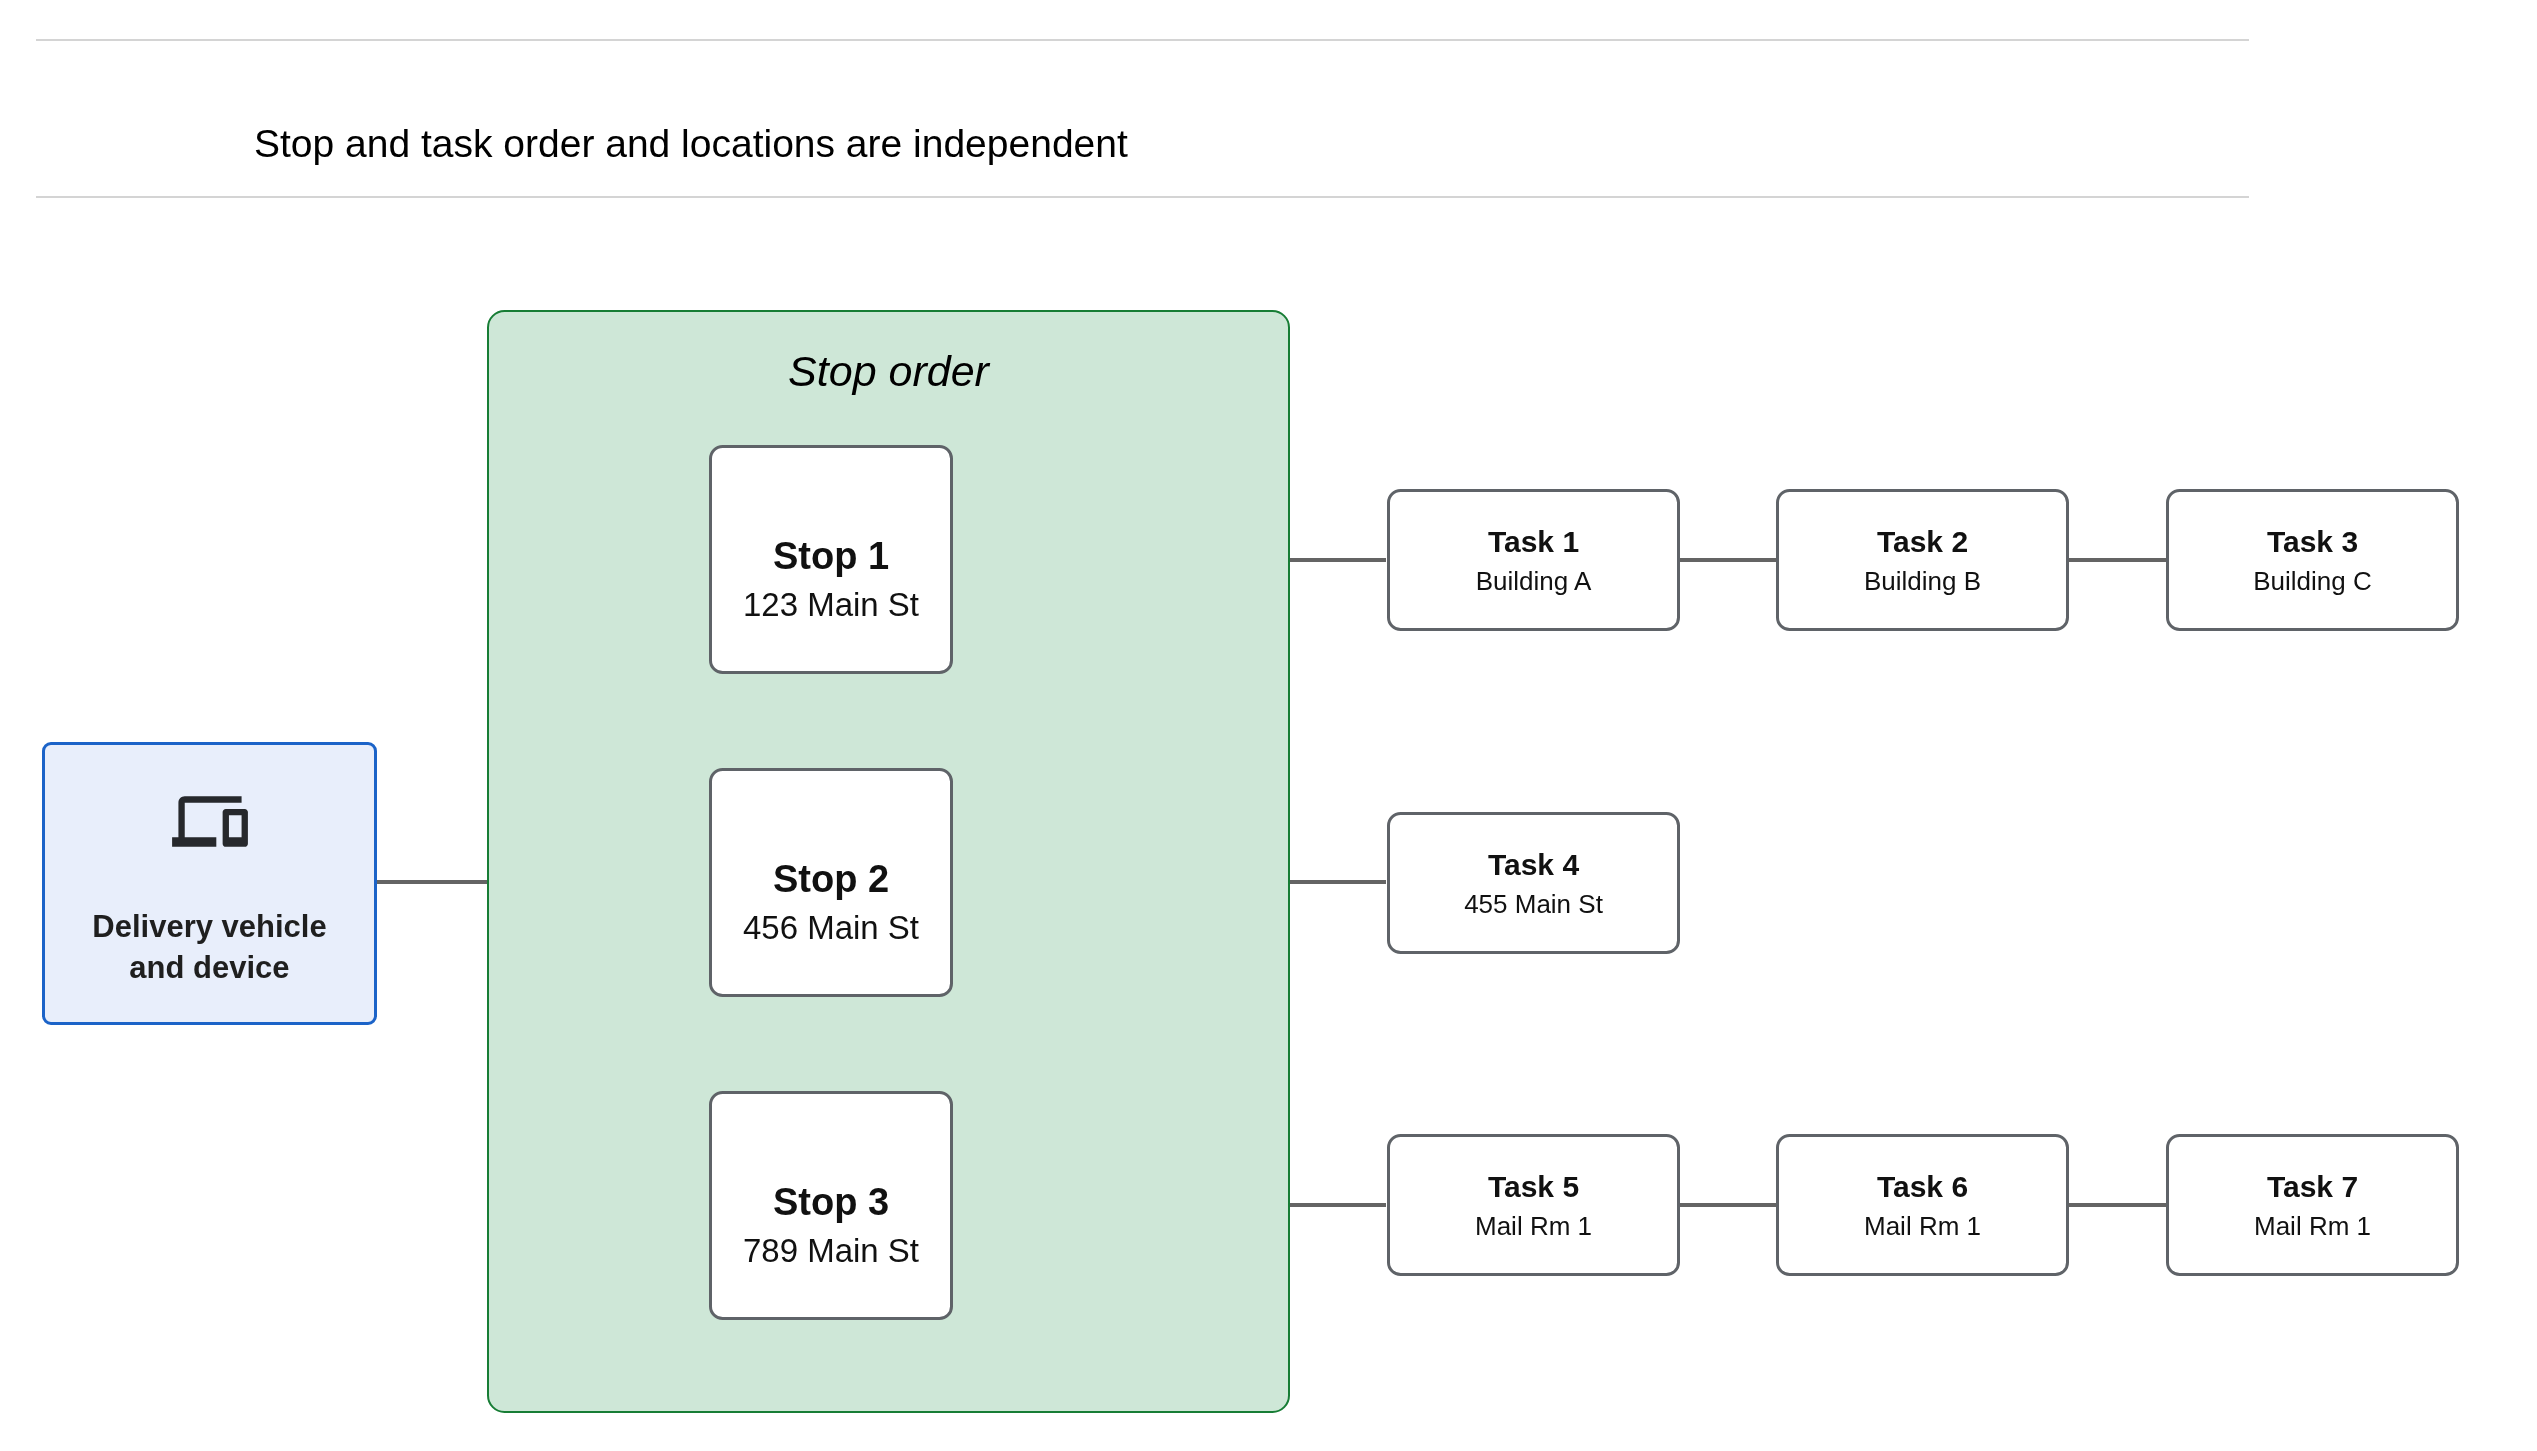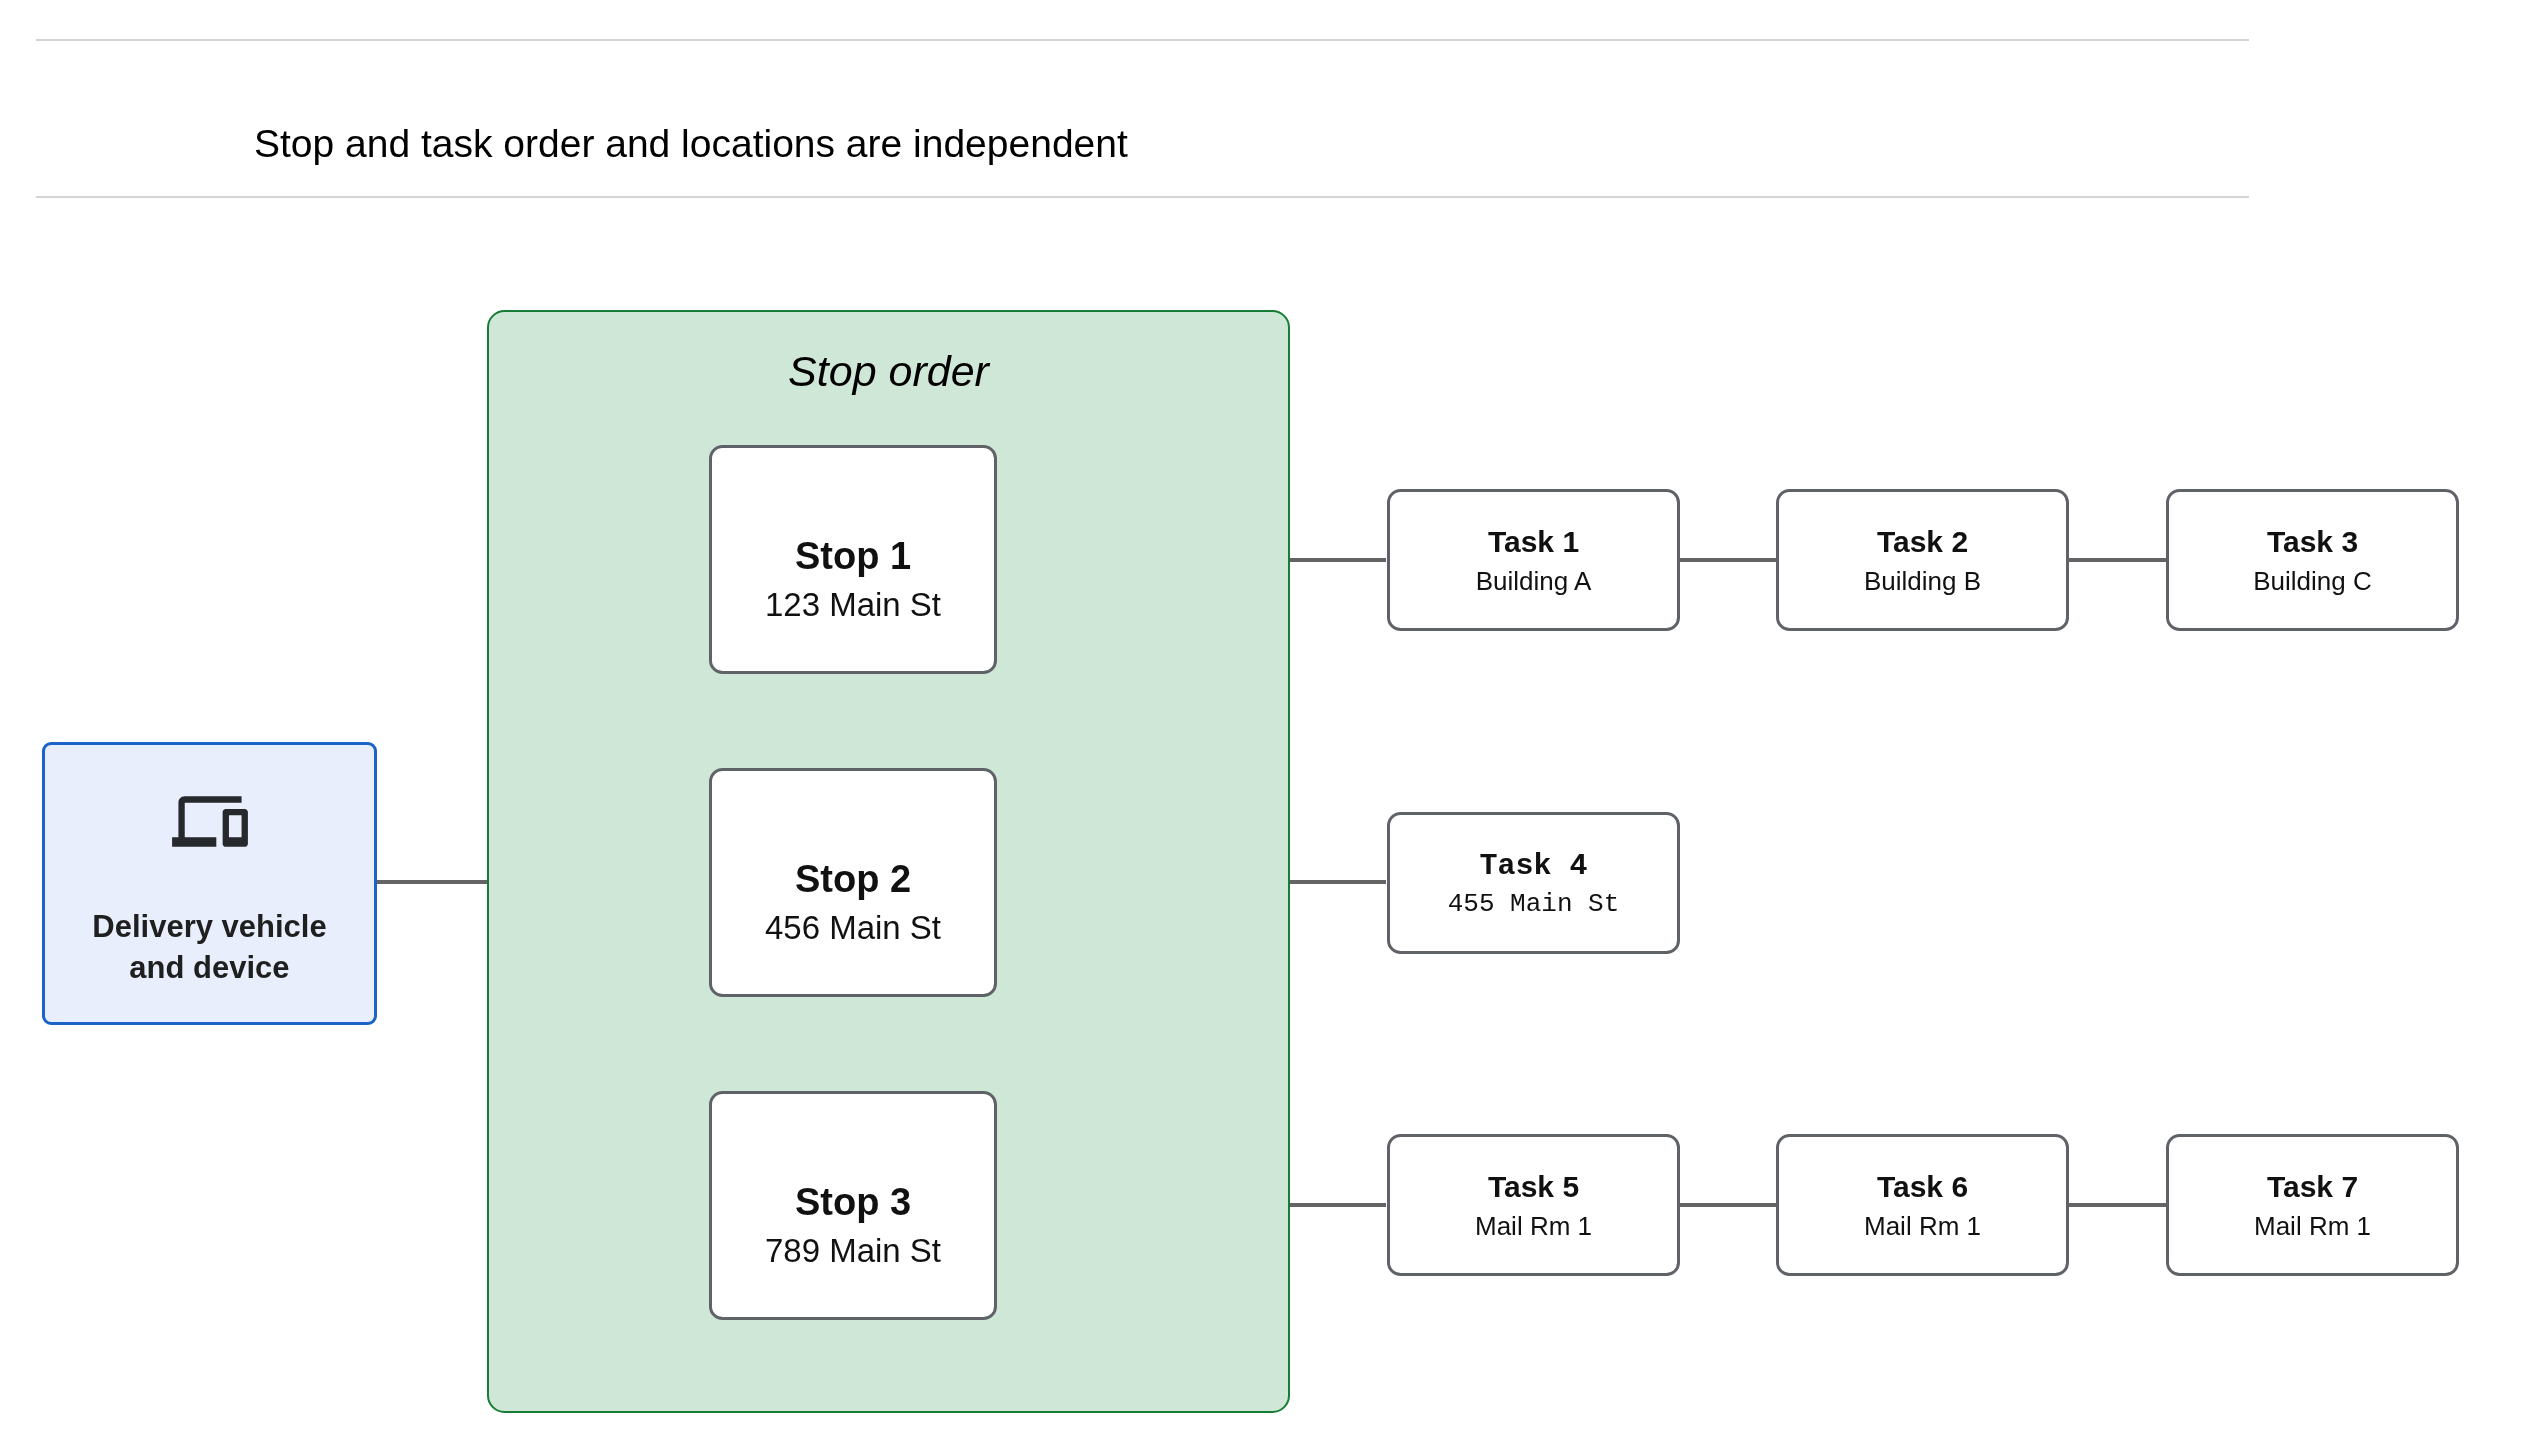--- a/index.html
+++ b/index.html
@@ -48,36 +48,36 @@
     text-align: center; font-size: 31px; font-weight: bold; line-height: 1.32; color: #1f1f1f;
   }
 
   
   .node {
     position: absolute; background: #ffffff; border: 3.4px solid #5f6368;
     box-sizing: border-box; border-radius: 13.6px;
     display: flex; flex-direction: column; align-items: center; justify-content: center;
     text-align: center;
   }
-  .node-stop { left: 709px; width: 288px; height: 229px; padding-top: 40px; }
+  .node-stop { left: 709px; width: 244px; height: 229px; padding-top: 40px; }
   .node-task { width: 293px; height: 142px; padding-top: 2px; }
   .node-stop .node-label { font-size: 38px; font-weight: bold; color: #111111; }
   .node-stop .node-sublabel { font-size: 33px; margin-top: 8.7px; color: #111111; }
   .node-task .node-label { font-size: 30px; font-weight: bold; color: #111111; }
   .node-task .node-sublabel { font-size: 26px; margin-top: 6.8px; color: #111111; }
 
   .stop-1 { top: 445px; }
   .stop-2 { top: 768px; }
   .stop-3 { top: 1091px; }
 
   .task-col-1 { left: 1387px; }
   .task-col-2 { left: 1776px; }
   .task-col-3 { left: 2166px; }
   .task-row-1 { top: 489px; }
-  .task-row-2 { top: 812px; font-family: Liberation Mono, monospace; }
+  .task-row-2 { top: 812px; }
   .task-row-3 { top: 1134px; }
 </style>
 </head>
 <body>
 
 <div class="canvas">
 
   <div class="rule rule-top"></div>
   <div class="subtitle">Stop and task order and locations are independent</div>
   <div class="rule rule-bottom"></div>

